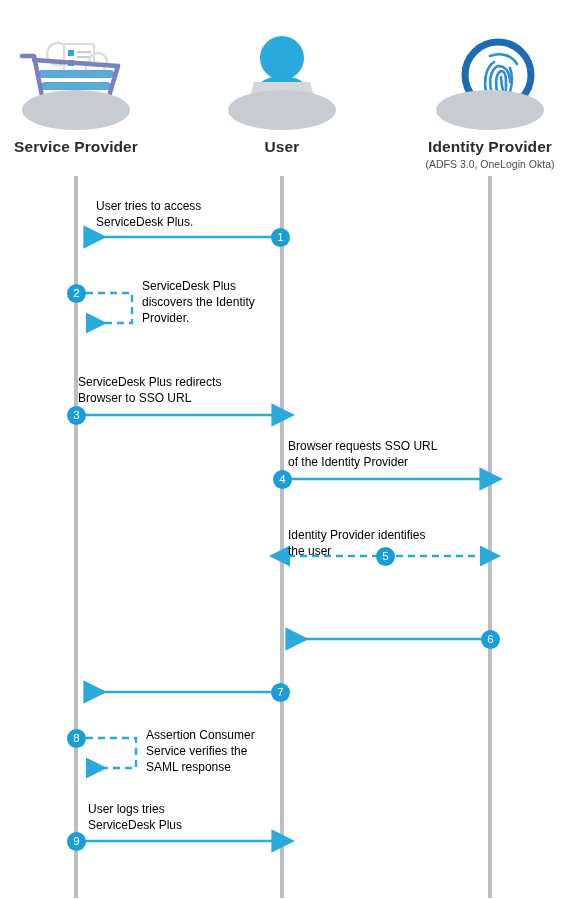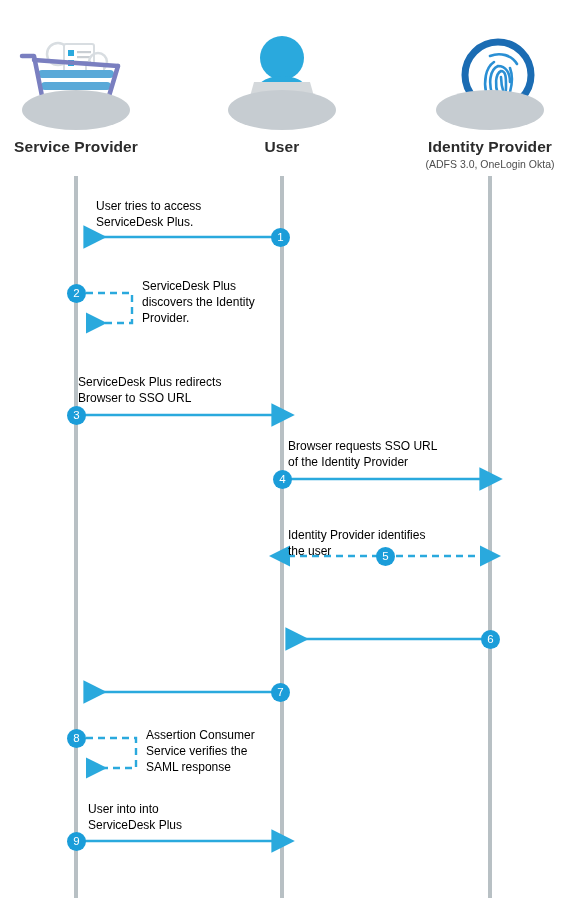--- a/index.html
+++ b/index.html
@@ -217,21 +217,21 @@
 Provider.</div>
   <div class="msg-label" style="left:78px;  top:366px; width:200px;">ServiceDesk Plus redirects
 Browser to SSO URL</div>
   <div class="msg-label" style="left:288px; top:430px; width:196px;">Browser requests SSO URL
 of the Identity Provider</div>
   <div class="msg-label" style="left:288px; top:503px; width:196px;margin-top:16px;">Identity Provider identifies
 the user</div>
   <div class="msg-label" style="left:146px; top:719px; width:148px;">Assertion Consumer
 Service verifies the
 SAML response</div>
-  <div class="msg-label" style="left:88px;  top:793px; width:182px;">User into into
+  <div class="msg-label" style="left:88px;  top:793px; width:182px;">User logs tries
 ServiceDesk Plus</div>
 
   <div class="badge" style="left:271px; top:220px;">1</div>
   <div class="badge" style="left:67px;  top:276px;">2</div>
   <div class="badge" style="left:67px;  top:398px;">3</div>
   <div class="badge" style="left:273px; top:462px;">4</div>
   <div class="badge" style="left:376px; top:539px;">5</div>
   <div class="badge" style="left:481px; top:622px;">6</div>
   <div class="badge" style="left:271px; top:675px;">7</div>
   <div class="badge" style="left:67px;  top:721px;">8</div>

